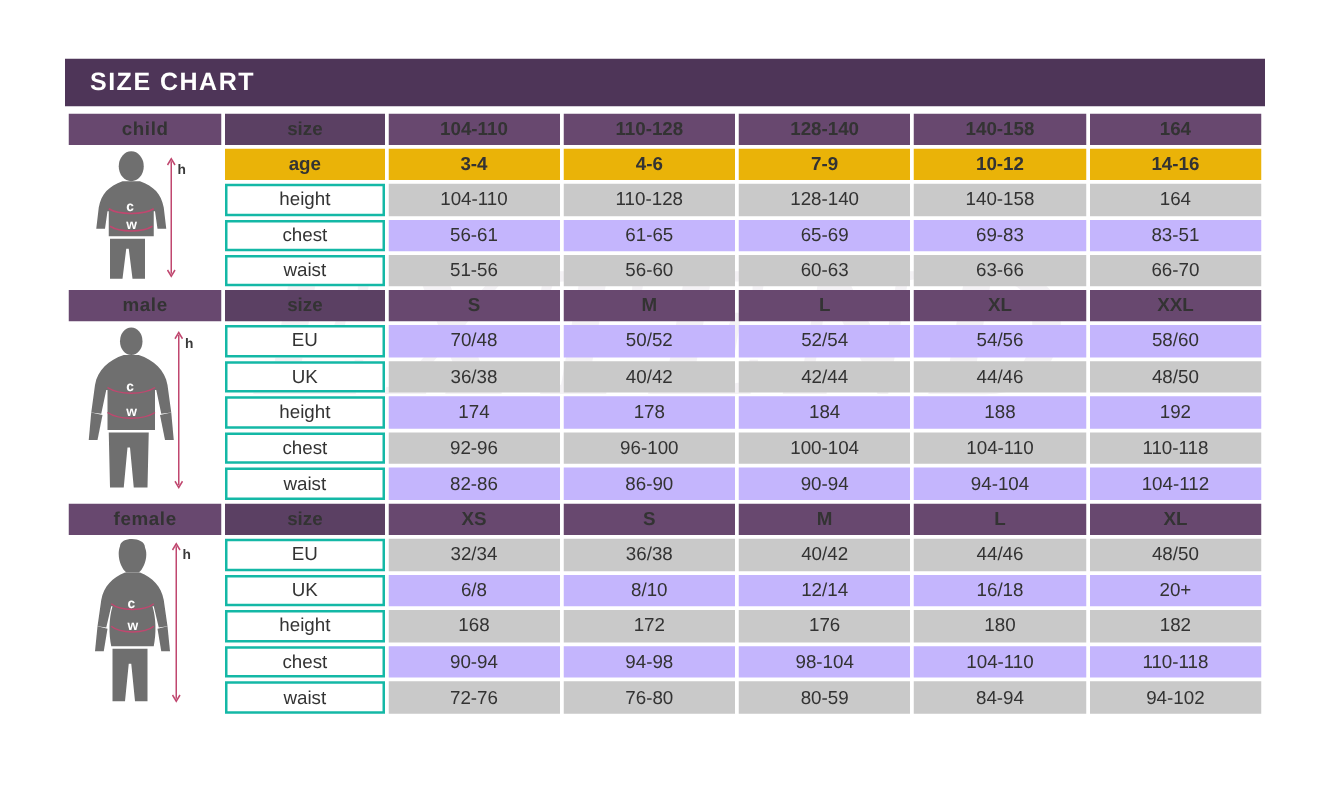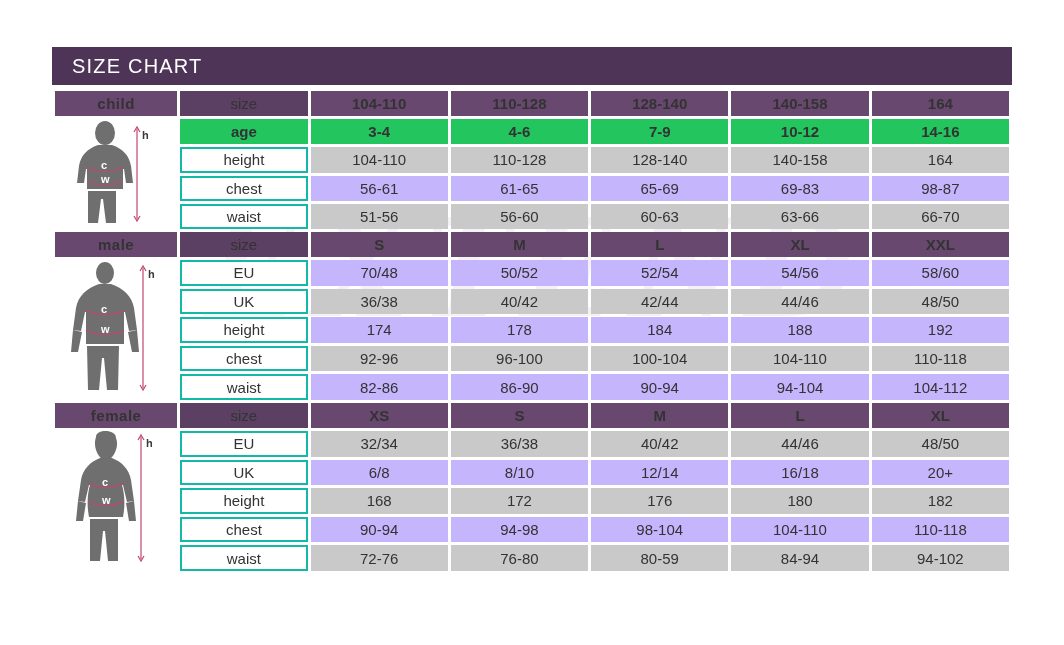--- a/index.html
+++ b/index.html
@@ -54,21 +54,21 @@
     background: #4e3558;
     color: #ffffff;
     height: 38px;
     display: flex;
     align-items: center;
     padding-left: 20px;
     box-sizing: border-box;
   }
   .title-bar .title {
     font-size: 20px;
-    font-weight: 400;
+    font-weight: 700;
     letter-spacing: 1.2px;
   }
 
   table.grid {
     border-collapse: separate;
     border-spacing: 3px 3px;
     width: 960px;
     margin-top: 3px;
     table-layout: fixed;
   }
@@ -88,25 +88,25 @@
 
   .cell-purple {
     background: #68486f;
     color: #ffffff;
     font-weight: 700;
     font-size: 15px;
   }
   .cell-dark {
     background: #5b4063;
     color: #ffffff;
-    font-weight: 400;
+    font-weight: 700;
     font-size: 15px;
   }
   .cell-gray-head {
-    background: #22c55e;
+    background: #eab308;
     color: #2f2f2f;
     font-weight: 700;
     font-size: 15px;
   }
   .cell-white-label {
     background: #ffffff;
     border: 2px solid #14b8a6;
     box-sizing: border-box;
     color: #333333;
     font-size: 15px;
@@ -219,21 +219,21 @@
           <td class="cell-gray">140-158</td>
           <td class="cell-gray">164</td>
         </tr>
 
         <tr>
           <td class="cell-white-label">chest</td>
           <td class="cell-lgray">56-61</td>
           <td class="cell-lgray">61-65</td>
           <td class="cell-lgray">65-69</td>
           <td class="cell-lgray">69-83</td>
-          <td class="cell-lgray">98-87</td>
+          <td class="cell-lgray">83-51</td>
         </tr>
 
         <tr>
           <td class="cell-white-label">waist</td>
           <td class="cell-gray">51-56</td>
           <td class="cell-gray">56-60</td>
           <td class="cell-gray">60-63</td>
           <td class="cell-gray">63-66</td>
           <td class="cell-gray">66-70</td>
         </tr>

